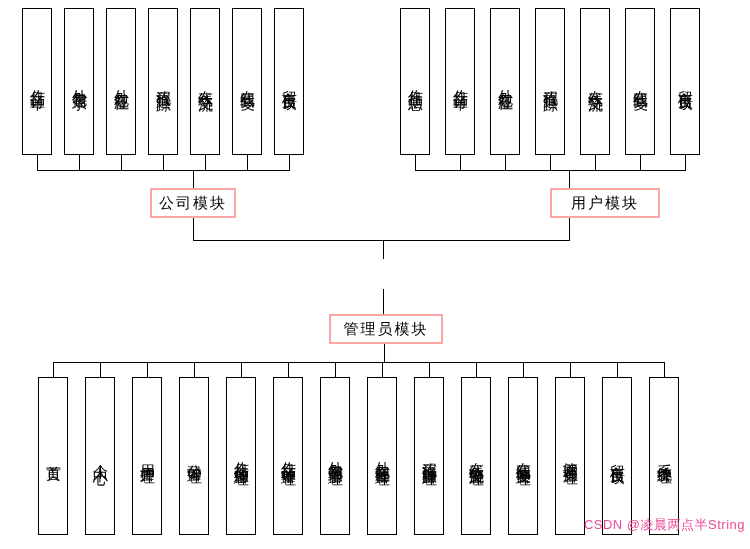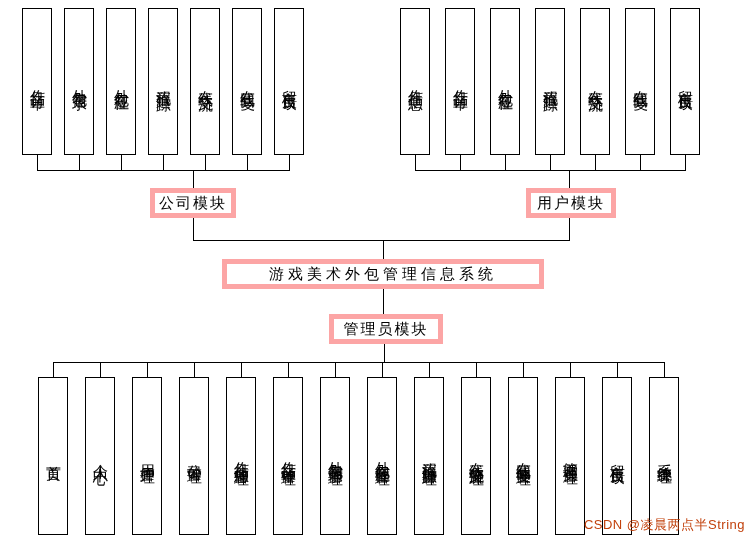--- a/index.html
+++ b/index.html
@@ -22,42 +22,42 @@
     letter-spacing: 2px;
     line-height: 1;
     text-align: center;
   }
   .top-box   { top: 8px;   height: 147px; }
   .bot-box   { top: 377px; height: 158px; }
 
   
   .hbox {
     position: absolute;
-    border: 5px solid #fca5a5;
+    border: 2px solid #fca5a5;
     background: #fff;
     display: flex;
     align-items: center;
     justify-content: center;
     font-size: 15px;
     letter-spacing: 2px;
     white-space: nowrap;
   }
   .main-box { letter-spacing: 4px; }
 
   
   .vline { position: absolute; width: 1px; background: #000; }
   .hline { position: absolute; height: 1px; background: #000; }
 
   
   .watermark {
     position: absolute;
     right: 5px;
     bottom: 15px;
     font-size: 13px;
-    color: #c2410c;
+    color: #ec4899;
     font-family: "Liberation Sans", sans-serif;
     letter-spacing: 0.5px;
     pointer-events: none;
   }
 </style>
 </head>
 <body>
 
 <div id="canvas">
 
@@ -91,28 +91,27 @@
   <div class="vline" style="left:460px;top:155px;height:15px"></div>
   <div class="vline" style="left:505px;top:155px;height:15px"></div>
   <div class="vline" style="left:550px;top:155px;height:15px"></div>
   <div class="vline" style="left:595px;top:155px;height:15px"></div>
   <div class="vline" style="left:640px;top:155px;height:15px"></div>
   <div class="vline" style="left:685px;top:155px;height:15px"></div>
   <div class="hline" style="left:415px;top:170px;width:271px"></div>
   <div class="vline" style="left:569px;top:170px;height:18px"></div>
 
   <div class="hbox" style="left:150px;top:188px;width:86px;height:30px">公司模块</div>
-  <div class="hbox" style="left:526px;top:188px;width:90px;height:30px">用户模块</div>
+  <div class="hbox" style="left:550px;top:188px;width:110px;height:30px">用户模块</div>
 
   <div class="vline" style="left:193px;top:218px;height:22px"></div>
   <div class="vline" style="left:569px;top:218px;height:22px"></div>
   <div class="hline" style="left:193px;top:240px;width:377px"></div>
   <div class="vline" style="left:383px;top:240px;height:19px"></div>
 
-  <div class="hbox main-box" style="left:222px;top:259px;width:322px;height:30px">游戏美术外包管理信息系统</div>
 
   <div class="vline" style="left:383px;top:289px;height:25px"></div>
 
   <div class="hbox" style="left:329px;top:314px;width:114px;height:30px">管理员模块</div>
 
   <div class="vline" style="left:384px;top:344px;height:18px"></div>
   <div class="hline" style="left:53px;top:362px;width:612px"></div>
   <div class="vline" style="left:53px;top:362px;height:15px"></div>
   <div class="vline" style="left:100px;top:362px;height:15px"></div>
   <div class="vline" style="left:147px;top:362px;height:15px"></div>

